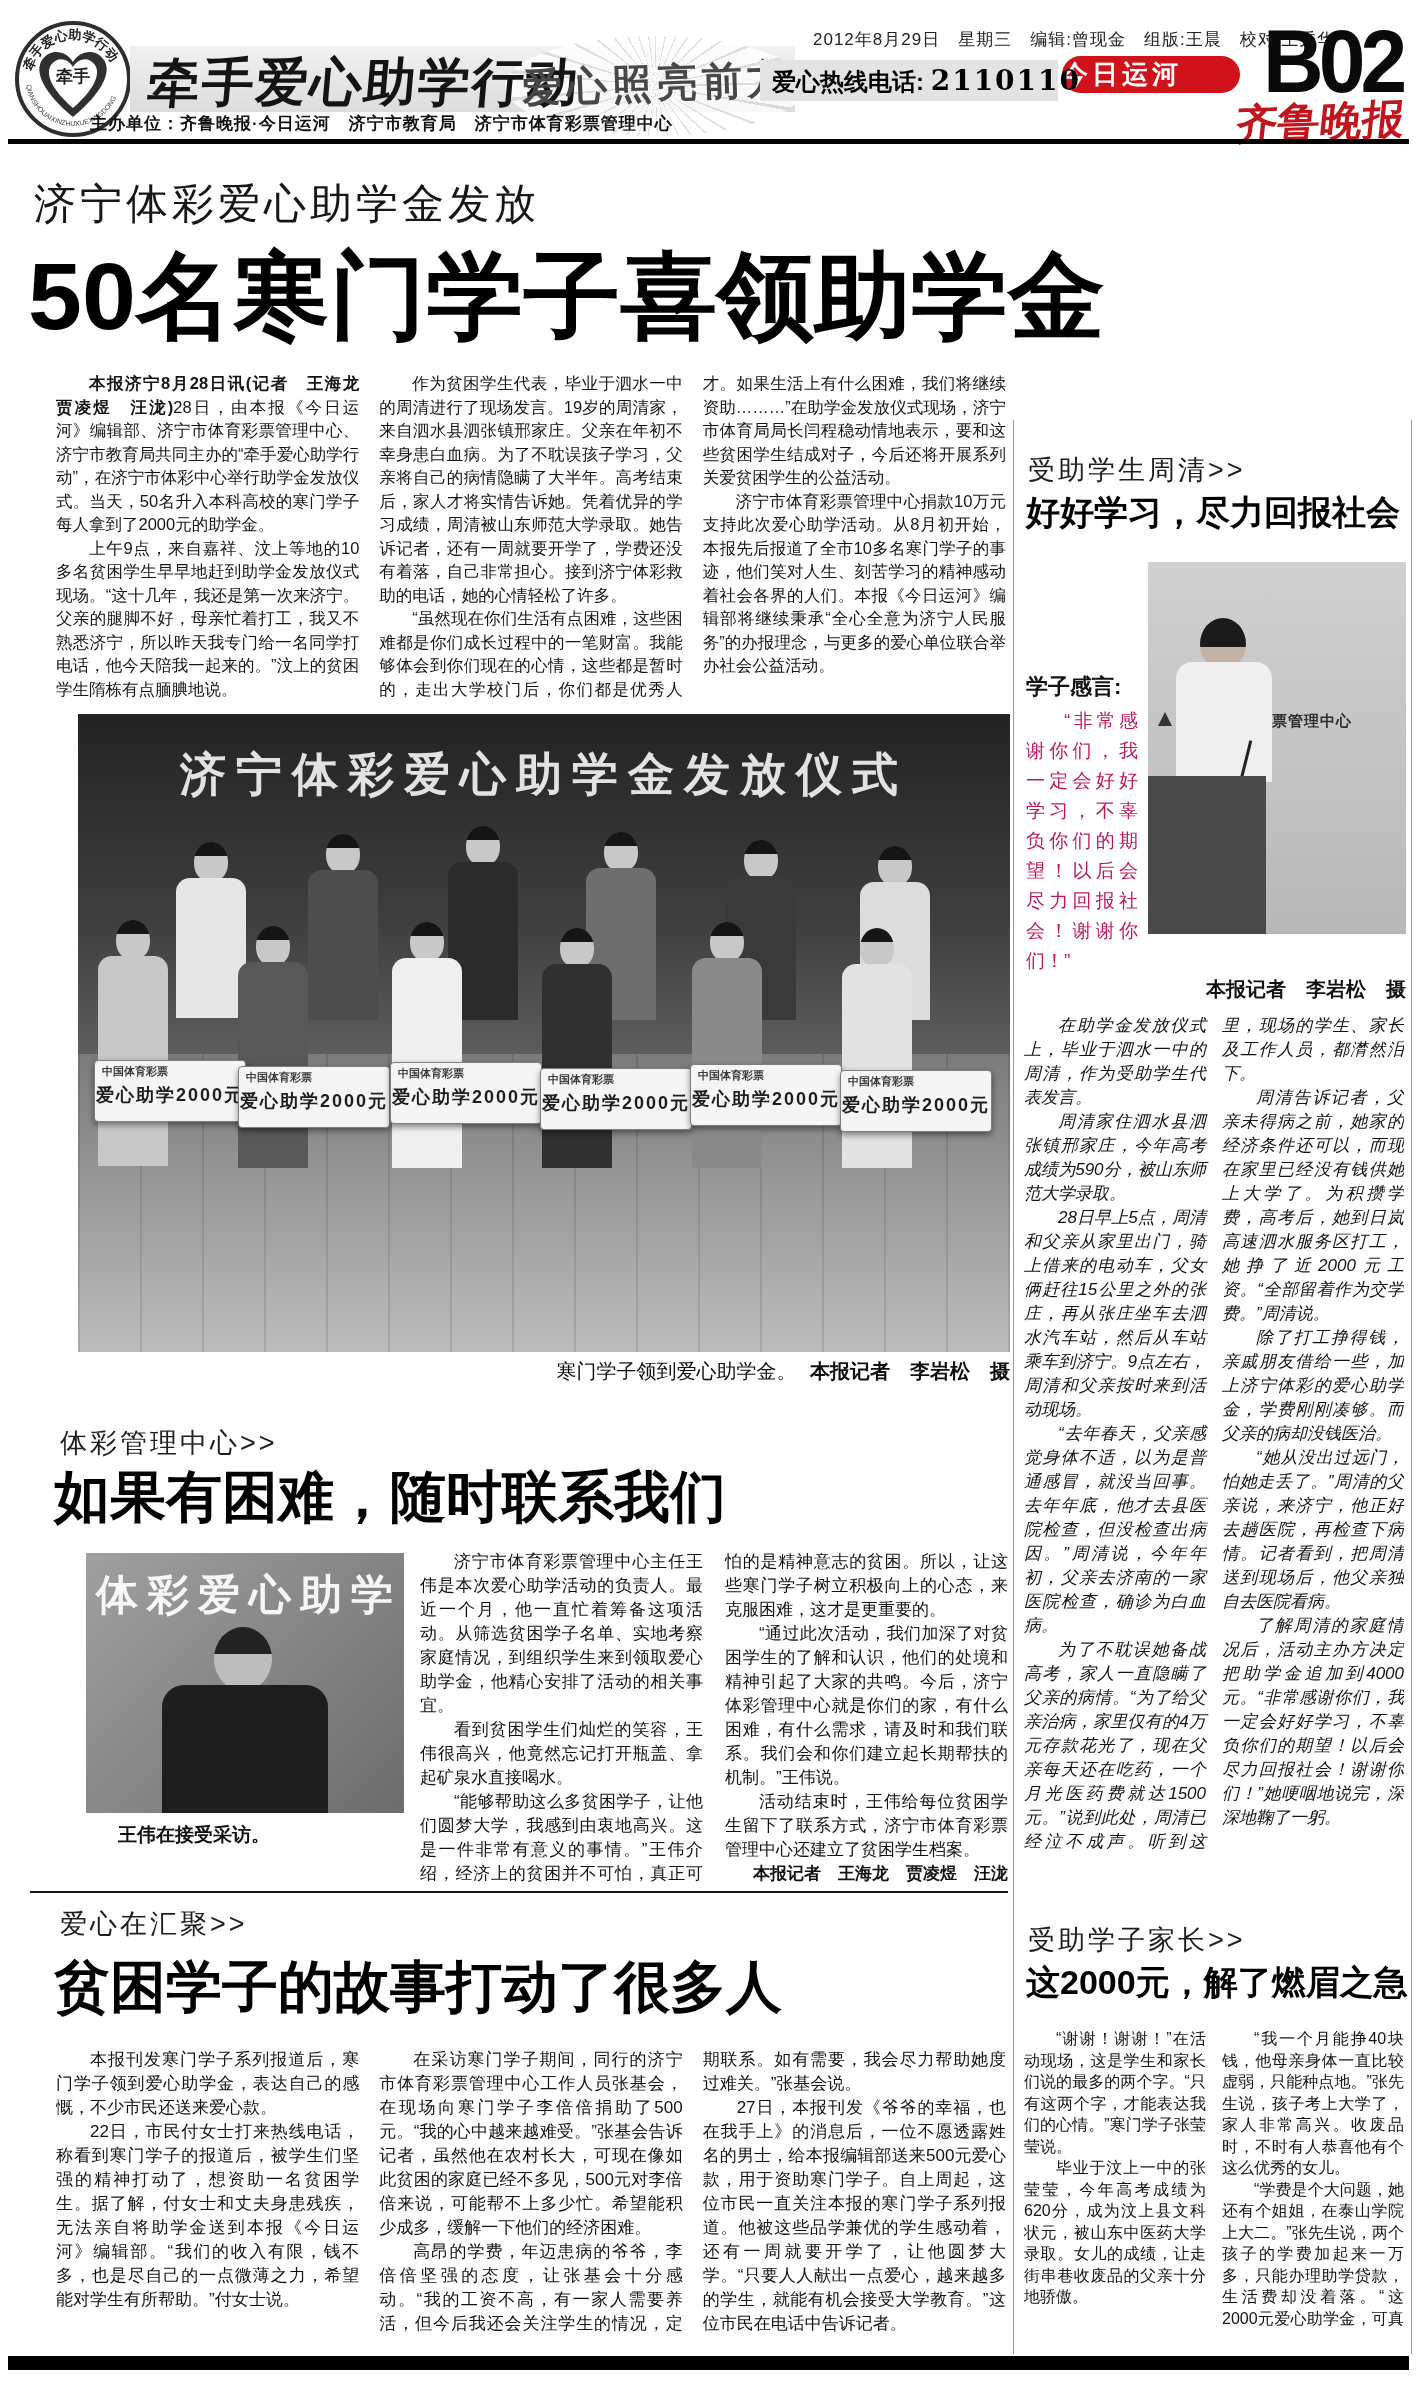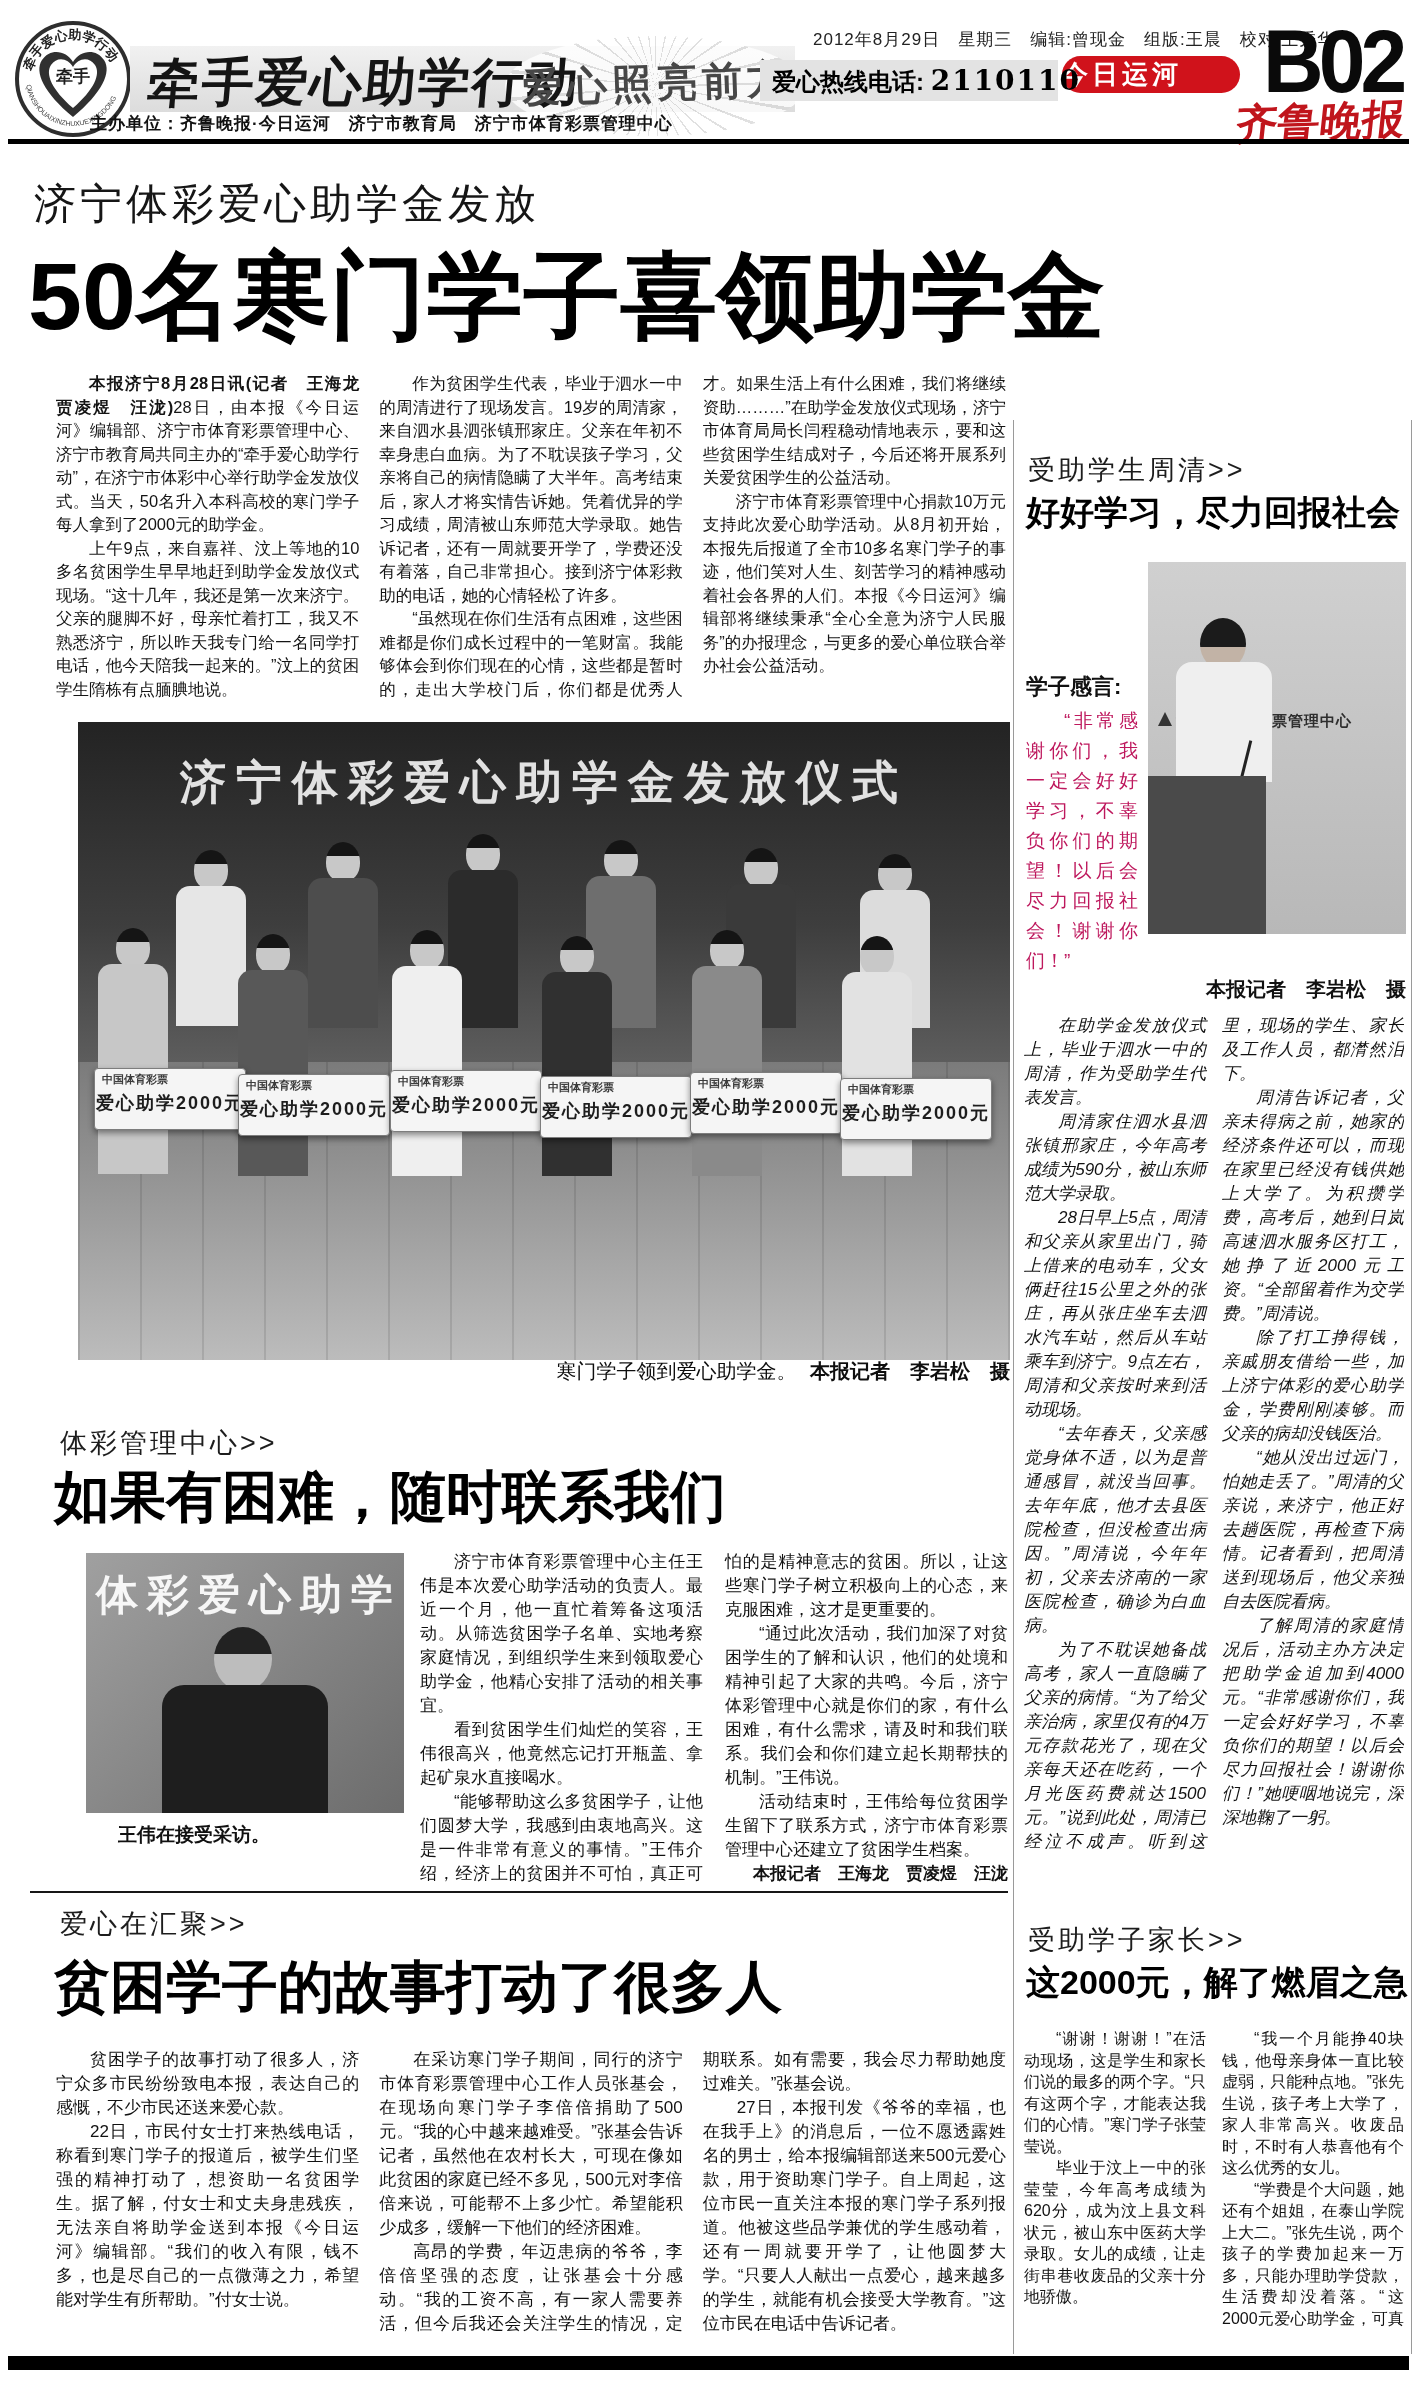--- a/index.html
+++ b/index.html
@@ -28,21 +28,21 @@
   .top-rule{left:8px;top:139px;width:1401px;height:5px;background:#000;}
   
   .kicker{left:34px;top:176px;font-size:42px;color:#161616;letter-spacing:4px;white-space:nowrap;}
   .headline{left:28px;top:234px;font-size:95px;font-weight:bold;color:#000;letter-spacing:0;
             white-space:nowrap;transform:scaleX(1.02);transform-origin:left;}
   .lead-text{left:56px;top:372px;width:950px;height:338px;font-size:16.5px;line-height:23.5px;
              column-count:3;column-gap:20px;text-align:justify;overflow:hidden;color:#141414;}
   p{margin:0;text-indent:2em;}
   .byline{text-align:right;font-weight:bold;text-indent:0;}
   
-  .photo-main{left:78px;top:714px;width:932px;height:638px;background:#4c1d95;overflow:hidden;margin-top:8px;}
+  .photo-main{left:78px;top:714px;width:932px;height:638px;background:#4c1d95;overflow:hidden;}
   .pm-wall{position:absolute;left:0;top:0;right:0;height:340px;
            background:linear-gradient(180deg,#232323,#3e3e3e 60%,#5d5d5d);}
   .pm-banner{position:absolute;left:0;top:30px;width:100%;text-align:center;color:#e2e2e2;
              font-size:46px;font-weight:bold;letter-spacing:10px;white-space:nowrap;}
   .pm-floor{position:absolute;left:0;top:340px;right:0;bottom:0;
             background:linear-gradient(180deg,#7b7b7b,#bcbcbc),
                        repeating-linear-gradient(90deg,rgba(0,0,0,.10) 0 2px,transparent 2px 62px);
             background-blend-mode:multiply;}
   .pp{position:absolute;width:74px;}
   .ph{width:34px;height:40px;border-radius:50% 50% 46% 46%;margin:0 auto;
@@ -247,21 +247,21 @@
     <p>“通过此次活动，我们加深了对贫困学生的了解和认识，他们的处境和精神引起了大家的共鸣。今后，济宁体彩管理中心就是你们的家，有什么困难，有什么需求，请及时和我们联系。我们会和你们建立起长期帮扶的机制。”王伟说。</p>
     <p>活动结束时，王伟给每位贫困学生留下了联系方式，济宁市体育彩票管理中心还建立了贫困学生档案。</p>
     <p class="byline">本报记者　王海龙　贾凌煜　汪泷</p>
   </div>
 
   <div class="abs love-rule"></div>
   <div class="abs marker" style="left:60px;top:1906px;">爱心在汇聚&gt;&gt;</div>
   <div class="abs sec-head" style="left:54px;top:1950px;font-size:56px;">贫困学子的故事打动了很多人</div>
 
   <div class="abs love-text">
-    <p>贫困学子的故事打动了很多人，济宁众多市民纷纷致电本报，表达自己的感慨，不少市民还送来爱心款。</p>
+    <p>本报刊发寒门学子系列报道后，寒门学子领到爱心助学金，表达自己的感慨，不少市民还送来爱心款。</p>
     <p>22日，市民付女士打来热线电话，称看到寒门学子的报道后，被学生们坚强的精神打动了，想资助一名贫困学生。据了解，付女士和丈夫身患残疾，无法亲自将助学金送到本报《今日运河》编辑部。“我们的收入有限，钱不多，也是尽自己的一点微薄之力，希望能对学生有所帮助。”付女士说。</p>
     <p>在采访寒门学子期间，同行的济宁市体育彩票管理中心工作人员张基会，在现场向寒门学子李倍倍捐助了500元。“我的心中越来越难受。”张基会告诉记者，虽然他在农村长大，可现在像如此贫困的家庭已经不多见，500元对李倍倍来说，可能帮不上多少忙。希望能积少成多，缓解一下他们的经济困难。</p>
     <p>高昂的学费，年迈患病的爷爷，李倍倍坚强的态度，让张基会十分感动。“我的工资不高，有一家人需要养活，但今后我还会关注学生的情况，定期联系。如有需要，我会尽力帮助她度过难关。”张基会说。</p>
     <p>27日，本报刊发《爷爷的幸福，也在我手上》的消息后，一位不愿透露姓名的男士，给本报编辑部送来500元爱心款，用于资助寒门学子。自上周起，这位市民一直关注本报的寒门学子系列报道。他被这些品学兼优的学生感动着，还有一周就要开学了，让他圆梦大学。“只要人人献出一点爱心，越来越多的学生，就能有机会接受大学教育。”这位市民在电话中告诉记者。</p>
 
   </div>
 
   <div class="abs bottom-rule"></div>
 
   <div class="abs sidebar">

